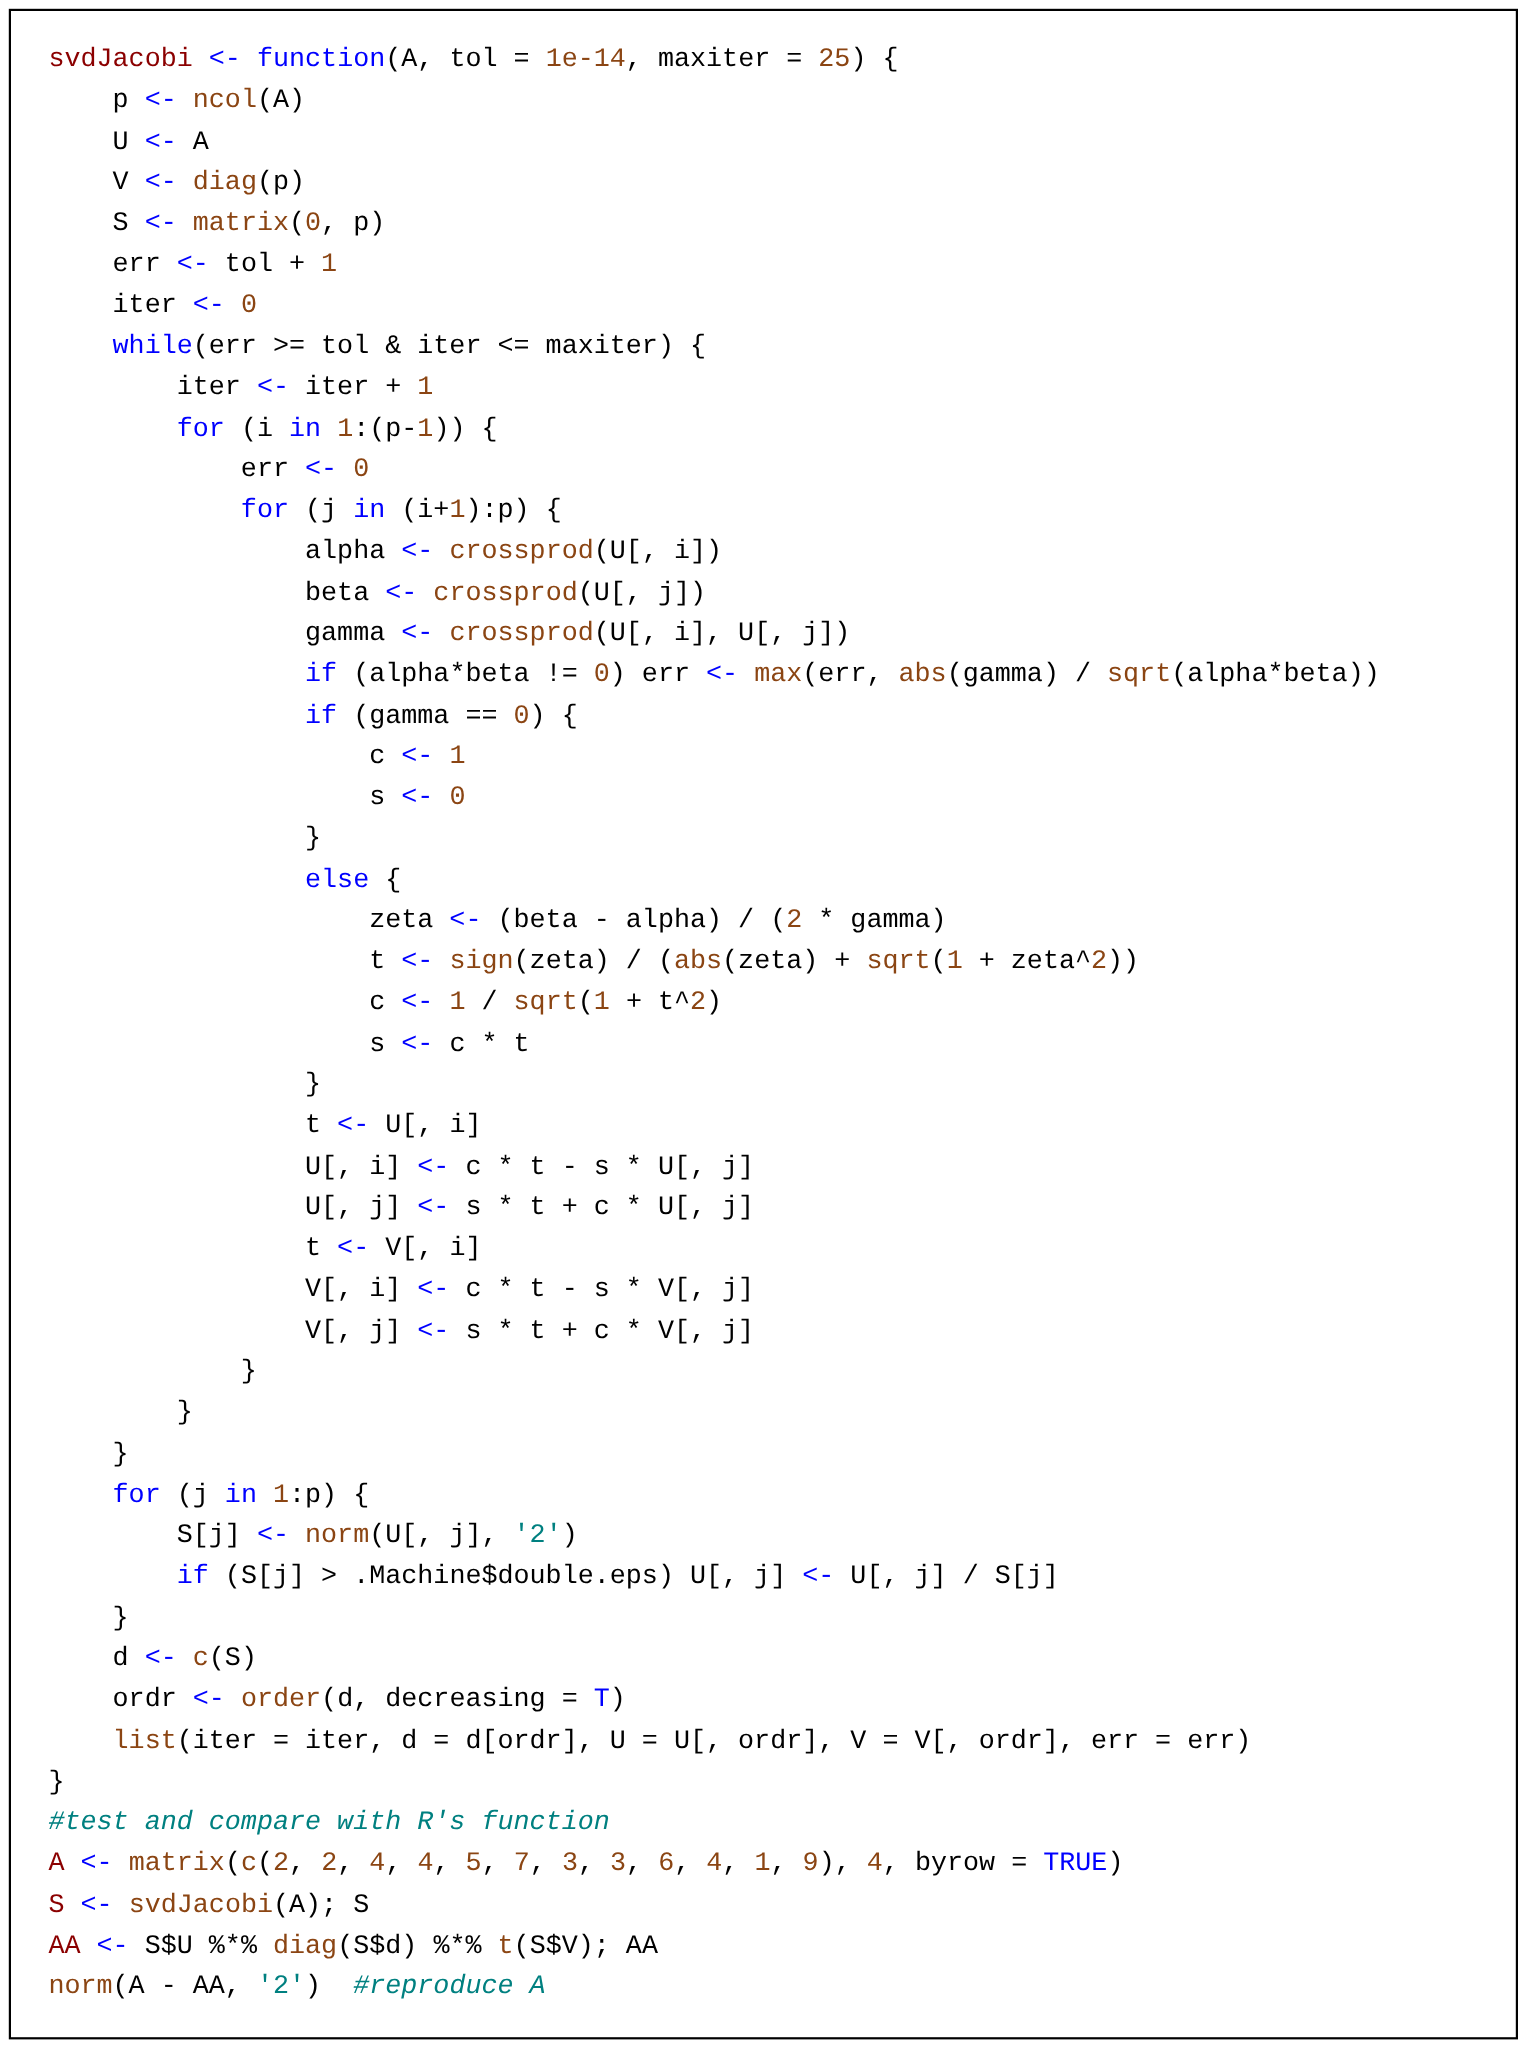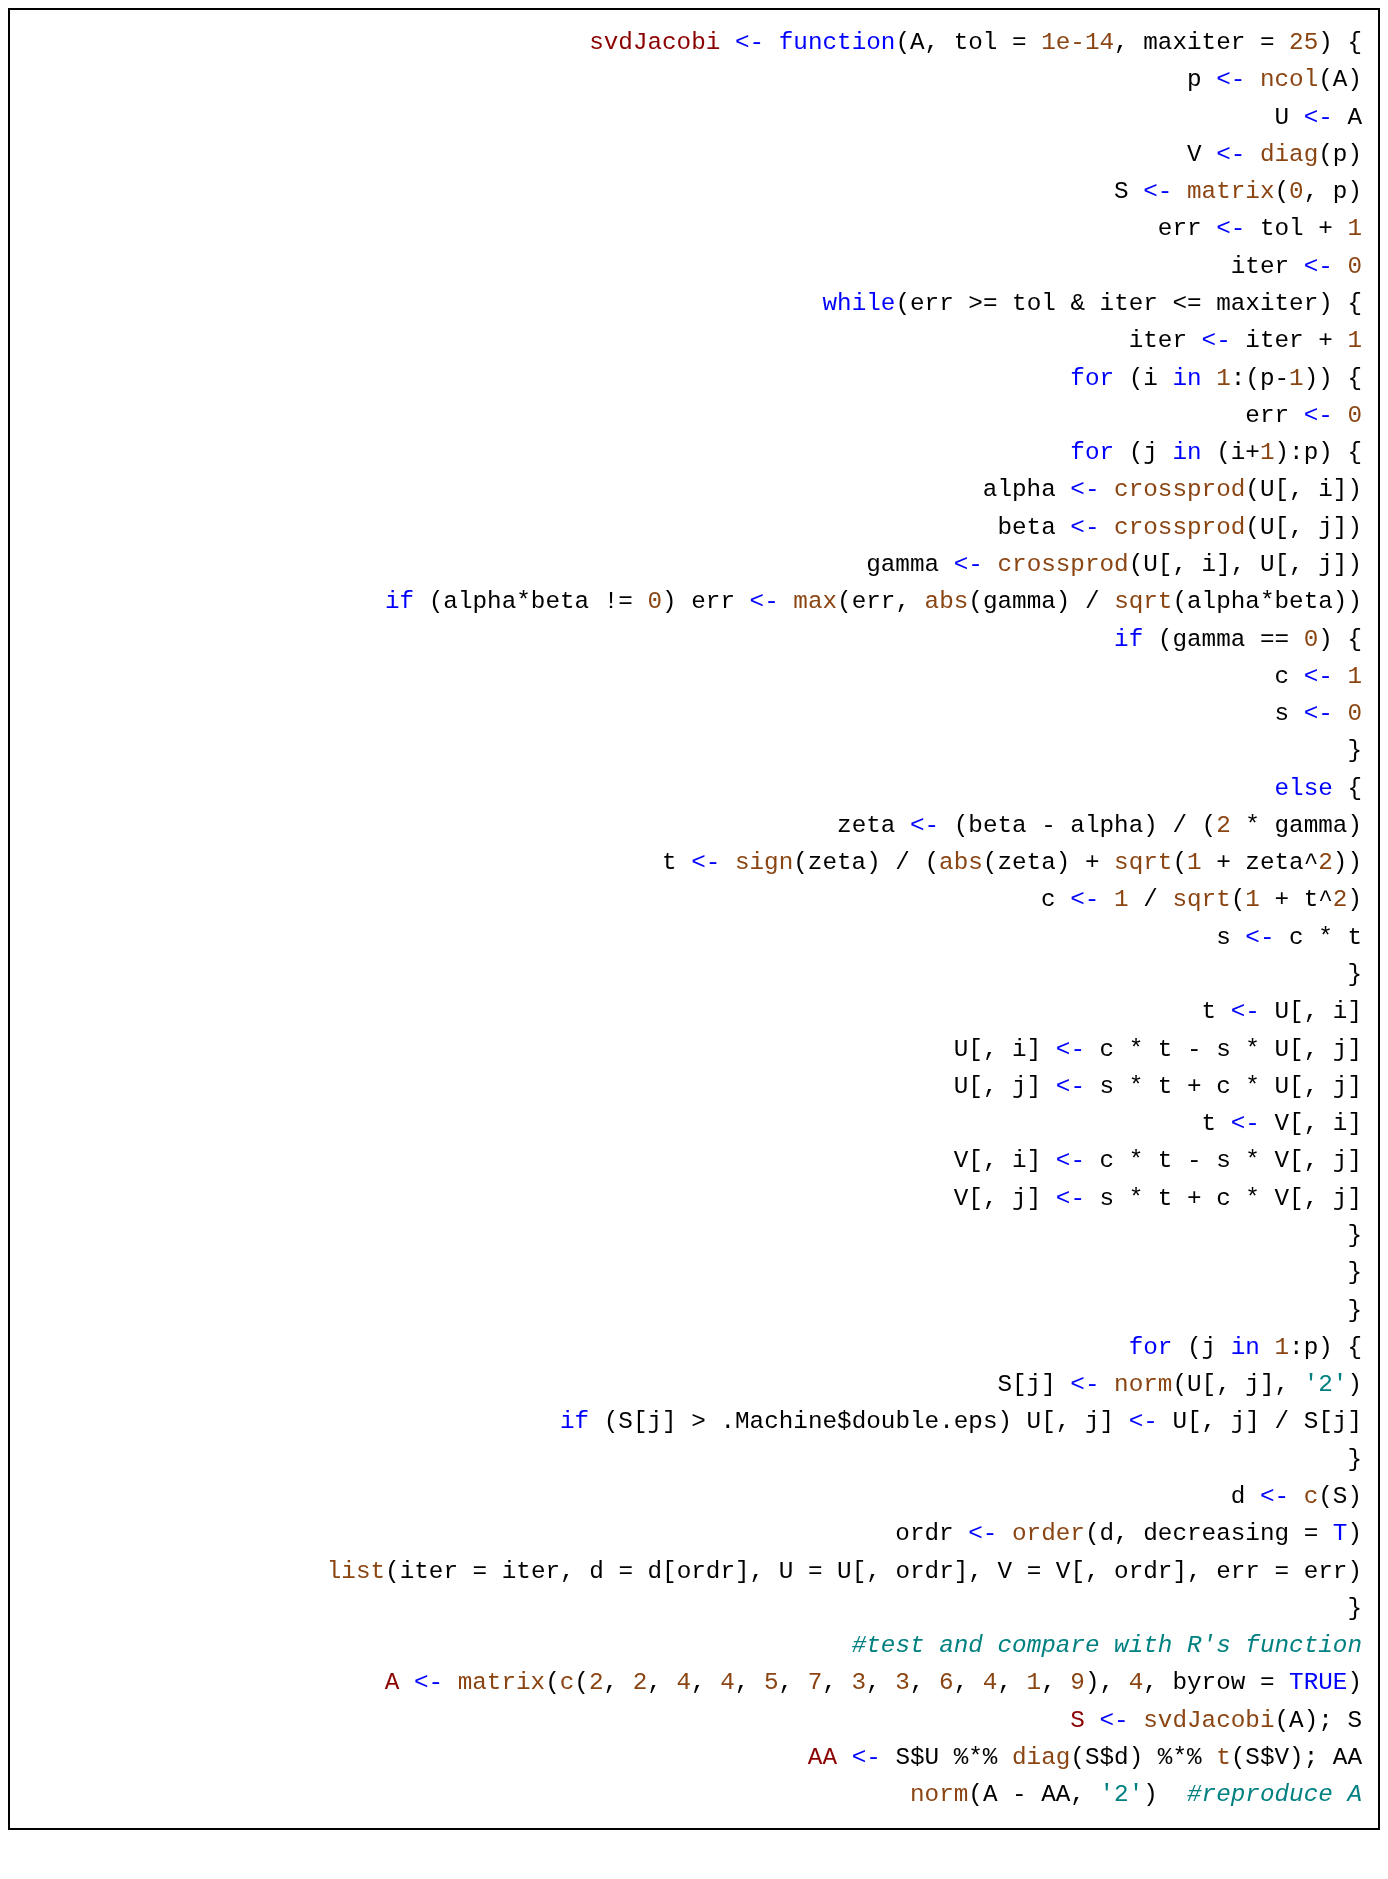--- a/index.html
+++ b/index.html
@@ -11,27 +11,26 @@
     width: 1388px;
     box-sizing: border-box;
     padding: 8px;
   }
   .code-box {
     border: 2px solid #000;
     padding: 10px 12px 10px 18px;
     box-sizing: border-box;
   }
   pre.code {
-    margin: 4px;
+    margin: 16px;
     font-family: Consolas, "Courier New", monospace;
     font-size: 24.3px;
     line-height: 1.535;
     white-space: pre;
     color: #000;
-    text-align: right;
   }
   .kw   { color: #0000ff; }  
   .fn   { color: #8b4513; }  
   .num  { color: #8b4513; }  
   .str  { color: #008080; }  
   .bool { color: #0000ff; }  
   .name { color: #8b0000; }  
   .cmt  { color: #008080; font-style: italic; } 
   .op   { color: #000; }
 </style>

